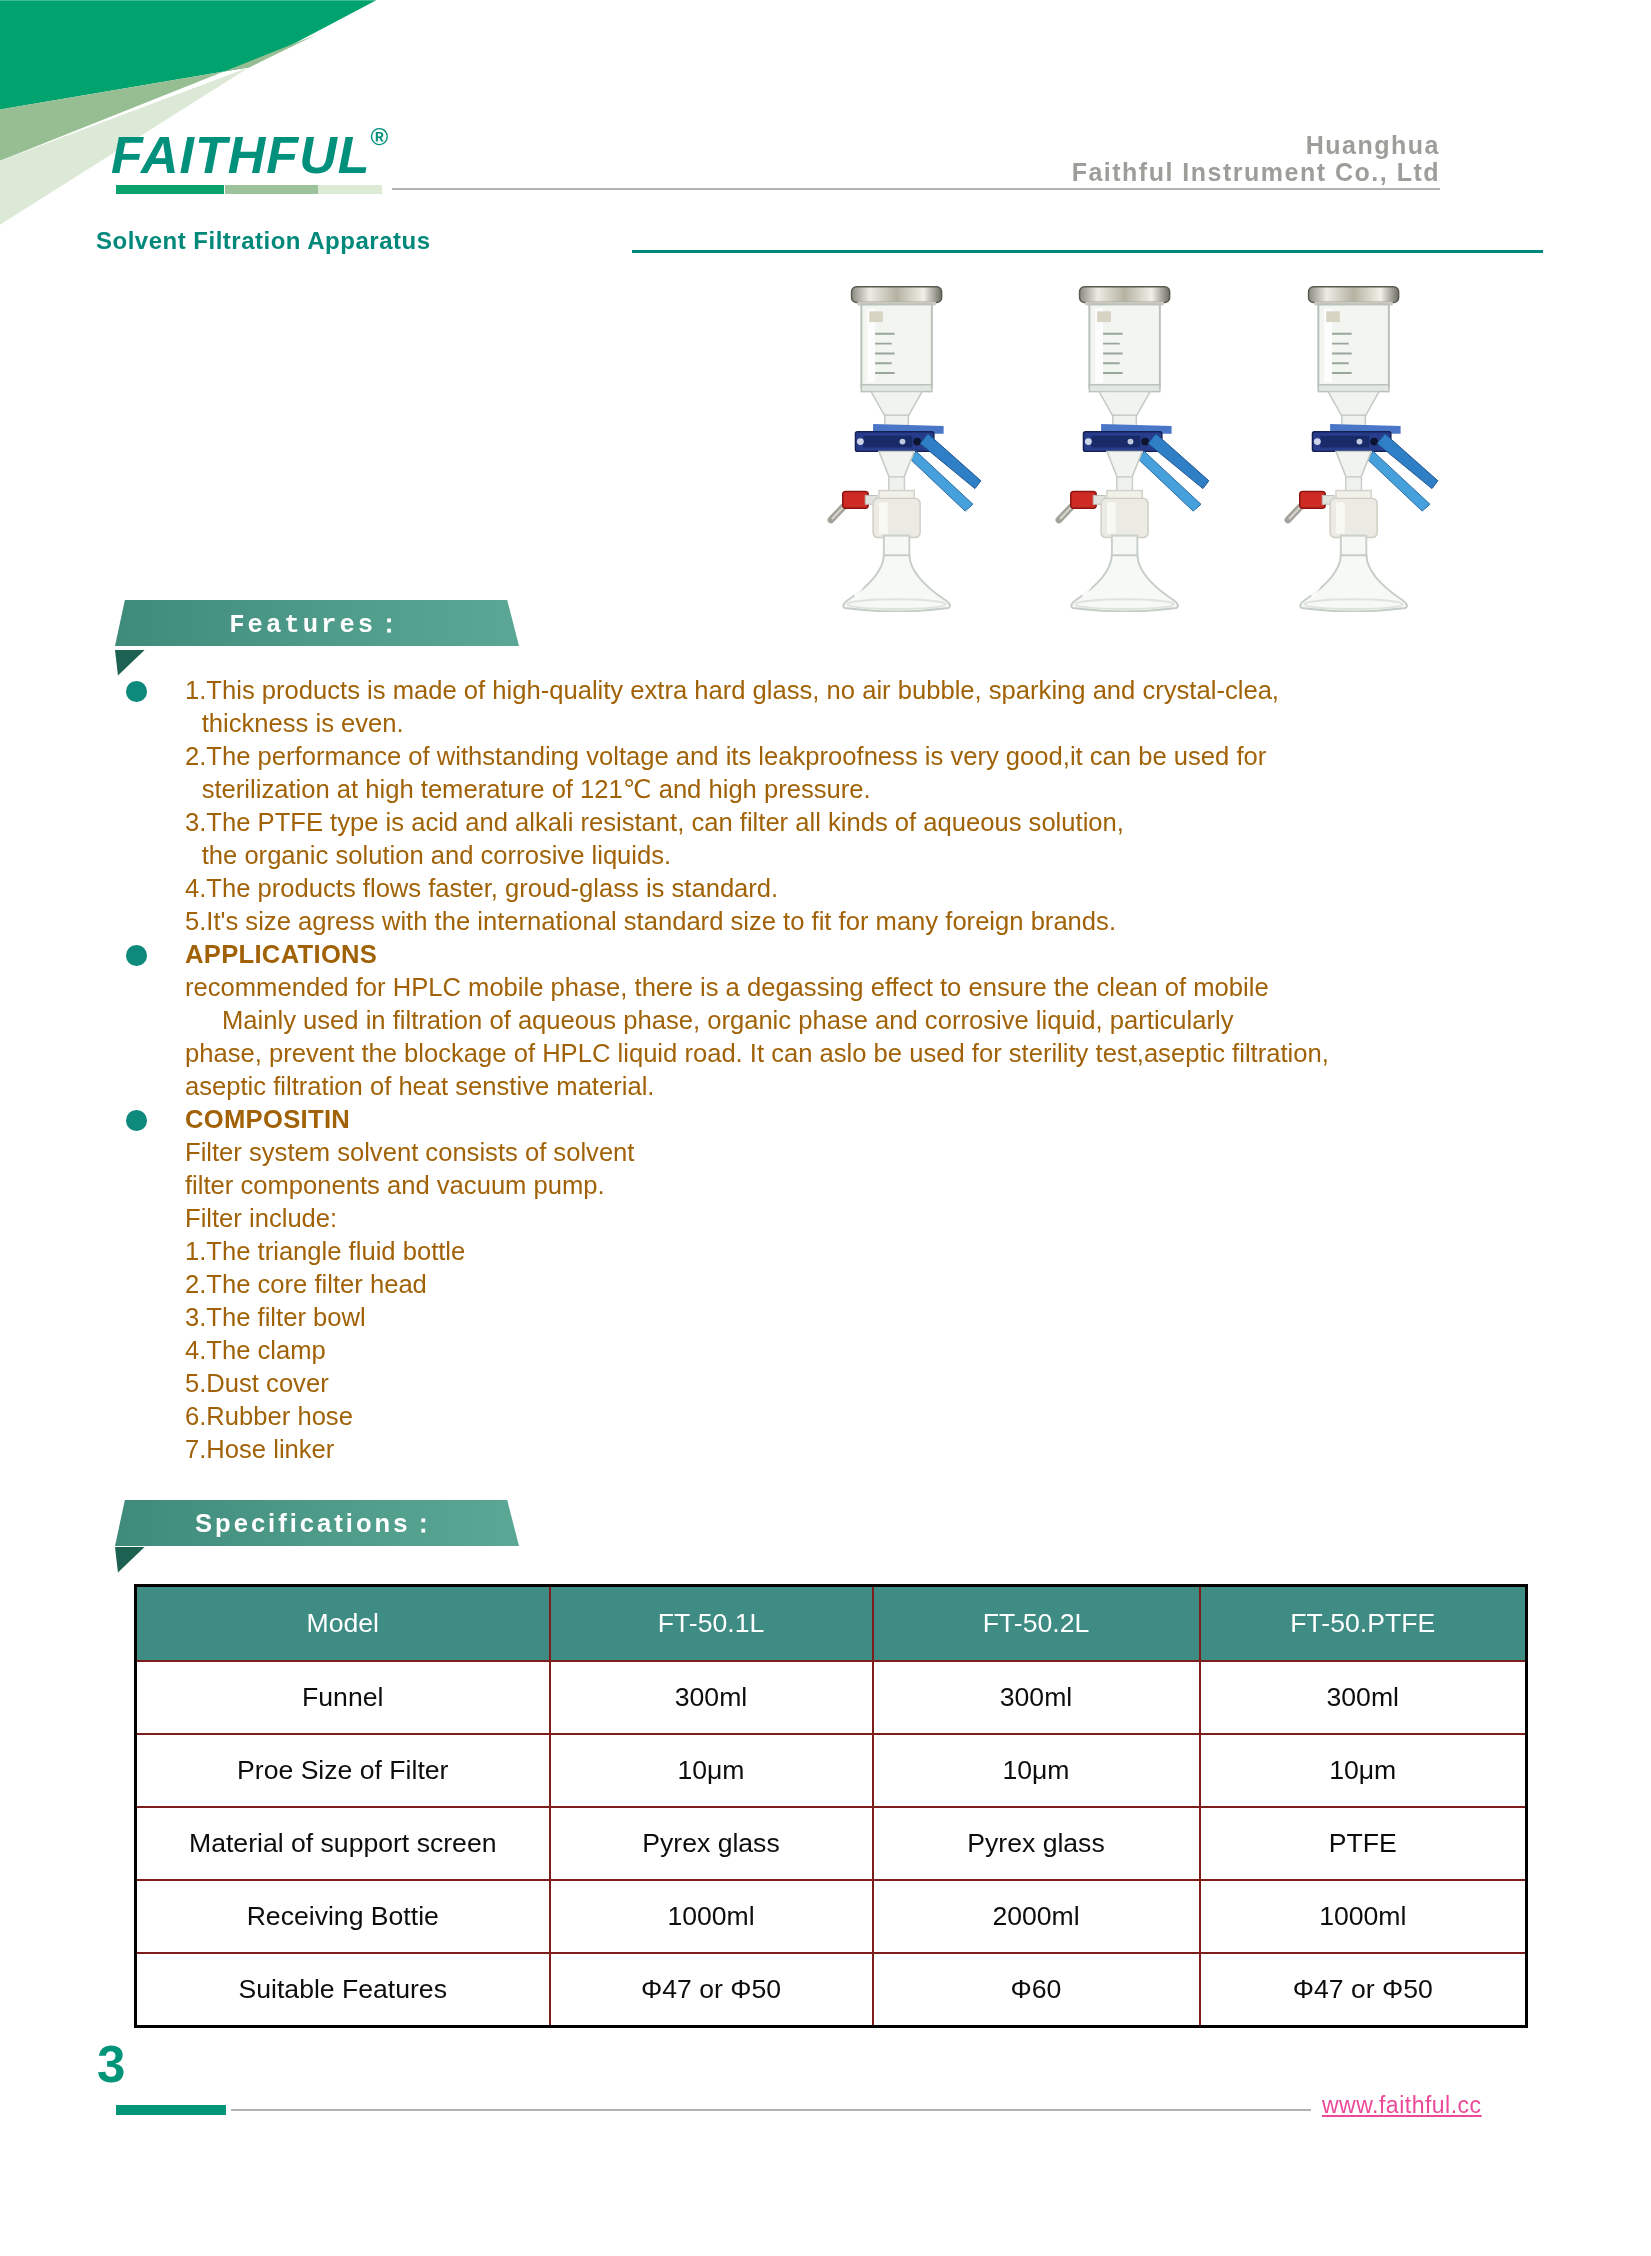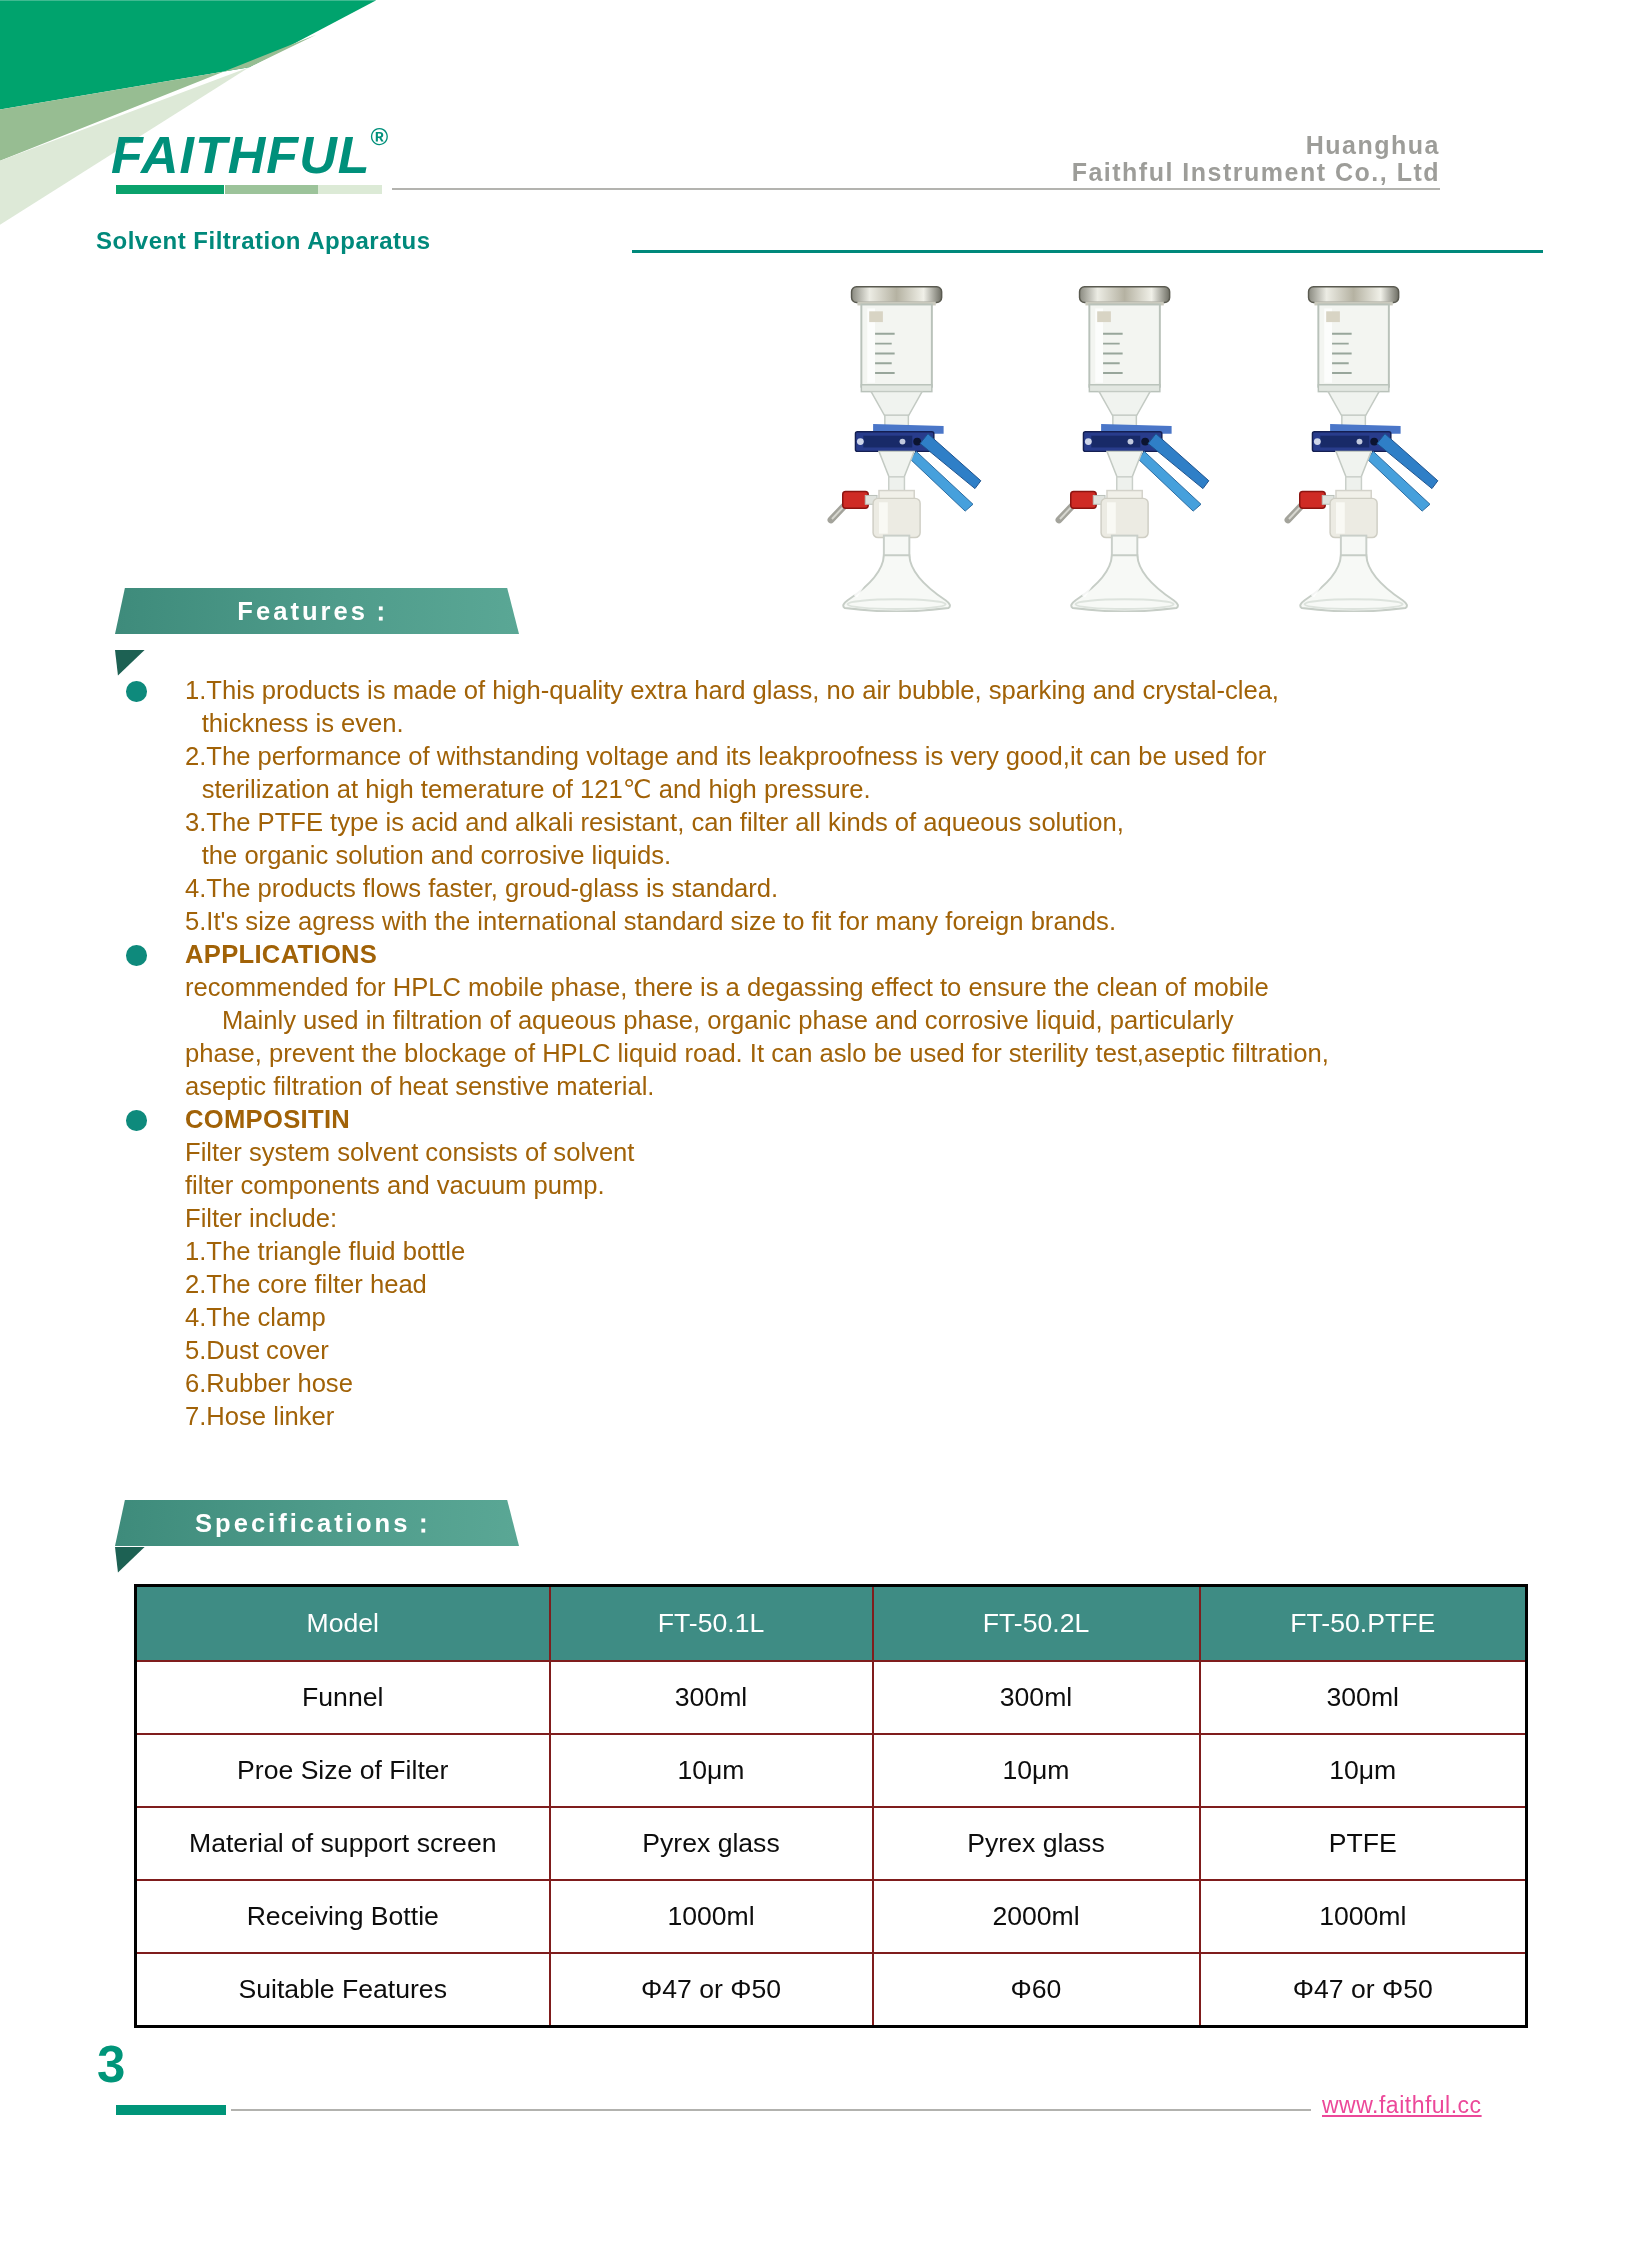--- a/index.html
+++ b/index.html
@@ -39,21 +39,21 @@
   
   .ribbon {
     left:115px; width:404px; height:46px;
     background:linear-gradient(92deg,#3e8b7b 0%,#4f9c8b 55%,#5aa795 100%);
     clip-path:polygon(9.9px 0, calc(100% - 11.8px) 0, 100% 100%, 0 100%);
     display:flex; align-items:center; justify-content:center;
     color:#fff; font-size:25.6px; font-weight:bold; letter-spacing:3px;
   }
   .ribbon-fold { left:115px; width:29.6px; height:25.6px; background:#1d6153;
     clip-path:polygon(0 0, 100% 0, 10% 100%); }
-  .ribbon-features { top:588px; }
+  .ribbon-features { top:600px;font-family:Liberation Mono, monospace; }
   .fold-features { top:650px; }
   .ribbon-specs { top:1500px; }
   .fold-specs { top:1547px; }
 
   
   .textcol { left:185px; top:674px; width:1379px; }
   .ln { position:relative; line-height:33px; font-size:25.6px; color:#a16207; white-space:nowrap; }
   .ln.ind  { padding-left:16.7px; }
   .ln.pind { padding-left:37px; }
   .ln.head { font-weight:bold; letter-spacing:0.3px; }
@@ -177,20 +177,21 @@
     <div class="ln pind">Mainly used in filtration of aqueous phase, organic phase and corrosive liquid, particularly</div>
     <div class="ln">phase, prevent the blockage of HPLC liquid road. It can aslo be used for sterility test,aseptic filtration,</div>
     <div class="ln">aseptic filtration of heat senstive material.</div>
 
     <div class="ln head"><span class="bullet"></span><span>COMPOSITIN</span></div>
     <div class="ln">Filter system solvent consists of solvent</div>
     <div class="ln">filter components and vacuum pump.</div>
     <div class="ln">Filter include:</div>
     <div class="ln">1.The triangle fluid bottle</div>
     <div class="ln">2.The core filter head</div>
+    <div class="ln">3.The filter bowl</div>
     <div class="ln">4.The clamp</div>
     <div class="ln">5.Dust cover</div>
     <div class="ln">6.Rubber hose</div>
     <div class="ln">7.Hose linker</div>
   </div>
 
   <div class="abs ribbon ribbon-specs">
     <span>Specifications：</span>
   </div>
   <div class="abs ribbon-fold fold-specs"></div>

